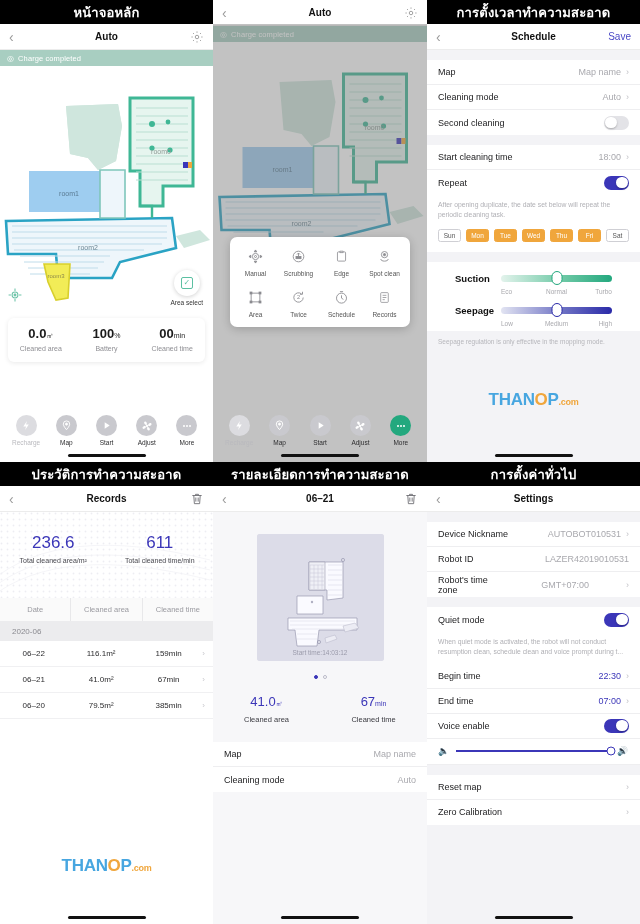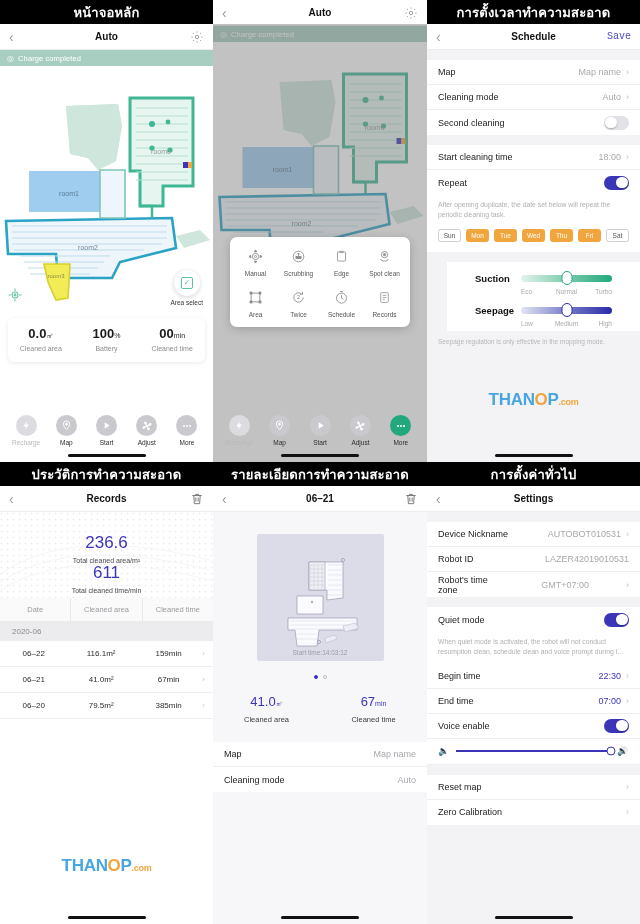--- a/index.html
+++ b/index.html
@@ -31,21 +31,21 @@
     padding: 0 9px; background: #fff; position: relative;
     border-bottom: 1px solid #ececec;
   }
   .nav-title {
     position: absolute; left: 0; right: 0; text-align: center;
     font-size: 10px; font-weight: bold; color: #111;
     pointer-events: none;
   }
   .nav-back { font-size: 14px; color: #9a9a9a; line-height: 1; font-weight: 300; z-index:2;}
   .nav-right { margin-left: auto; z-index: 2; display:flex; align-items:center;}
-  .nav-save { font-size: 10px; color: #4a49c6; font-family: Liberation Mono, monospace; }
+  .nav-save { font-size: 10px; color: #4a49c6; }
   .gear, .trash { width: 14px; height: 14px; display:block; }
 
   
   .status-strip {
     height: 16px; background: #a8cec1; color: #fff;
     display: flex; align-items: center; padding: 0 7px;
     font-size: 7.5px; letter-spacing: .1px;
   }
   .status-strip .chk { margin-right: 4px; font-size: 8px; }
   .maparea {
@@ -142,42 +142,42 @@
   }
   .switch.on .kn { left: auto; right: 1.2px; }
   .note { font-size: 6.8px; color: #b0b0b5; padding: 5px 11px 7px; line-height: 1.45; background:#fff;}
   .days { display: flex; gap: 5px; padding: 2px 11px 10px; background: #fff; }
   .day {
     flex: 1; height: 13px; border-radius: 2.5px; font-size: 6.5px;
     display: flex; align-items: center; justify-content: center;
     background: #f0a63c; color: #fff; border: 1px solid #f0a63c;
   }
   .day.off { background: #fff; color: #555; border: 1px solid #cfcfd4; }
-  .sliderblock { background: #fff; padding: 11px 28px 4px; margin-left: 20px; }
+  .sliderblock { background: #fff; padding: 11px 28px 4px; }
   .sliderrow { display: flex; align-items: center; }
   .sliderrow .sname { font-size: 9.5px; font-weight: bold; color: #111; width: 46px; flex: none; }
   .track { flex: 1; height: 7px; border-radius: 4px; position: relative; }
   .track.suction { background: linear-gradient(90deg,#e3f3ec 0%,#6fc9a6 55%,#23a87e 100%); }
   .track.seepage { background: linear-gradient(90deg,#e2e4f2 0%,#6f73c4 55%,#2a2aa8 100%); }
   .knob {
     position: absolute; top: 50%; left: 50%; transform: translate(-50%,-50%);
     width: 11px; height: 14px; border-radius: 6px; background: #fff;
   }
   .knob.g { border: 1.3px solid #23a87e; }
   .knob.b { border: 1.3px solid #2a2aa8; }
   .ticks { display: flex; margin-left: 46px; margin-top: 4px; font-size: 6.5px; color: #a9a9ae; }
   .ticks span { flex: 1; text-align: center; }
   .ticks span:first-child { text-align: left; }
   .ticks span:last-child { text-align: right; }
   .footnote { font-size: 6.5px; color: #b6b6bb; padding: 7px 11px; }
 
   
   .rec-hero { position: relative; height: 86px; background: #fff; overflow: hidden; }
   .rec-hero .dots { position: absolute; inset: 0; opacity: .5; }
-  .rec-nums { position: relative; display: flex; padding-top: 22px; flex-direction: column; }
+  .rec-nums { position: relative; display: flex; padding-top: 22px; }
   .rec-num { flex: 1; text-align: center; }
   .rec-num .n { font-size: 17px; color: #3b36b8; font-weight: 500; line-height: 1; }
   .rec-num .t { font-size: 7px; color: #4a4a50; margin-top: 6px; }
   .thead { display: flex; background: #fafafa; border-bottom: 1px solid #ececee; }
   .thead div { flex: 1; text-align: center; font-size: 7.5px; color: #9a9aa0; padding: 7px 0; }
   .thead div + div { border-left: 1px solid #e8e8ea; }
   .monthrow { background: #ececee; font-size: 8px; color: #8a8a90; padding: 5px 12px; }
   .trow { display: flex; align-items: center; border-bottom: 1px solid #f0f0f2; padding-right: 8px; }
   .trow div.c { flex: 1; text-align: center; font-size: 8px; color: #2c2c2e; padding: 8px 0; }
   .trow .chev2 { color: #c8c8cd; font-size: 8px; }

